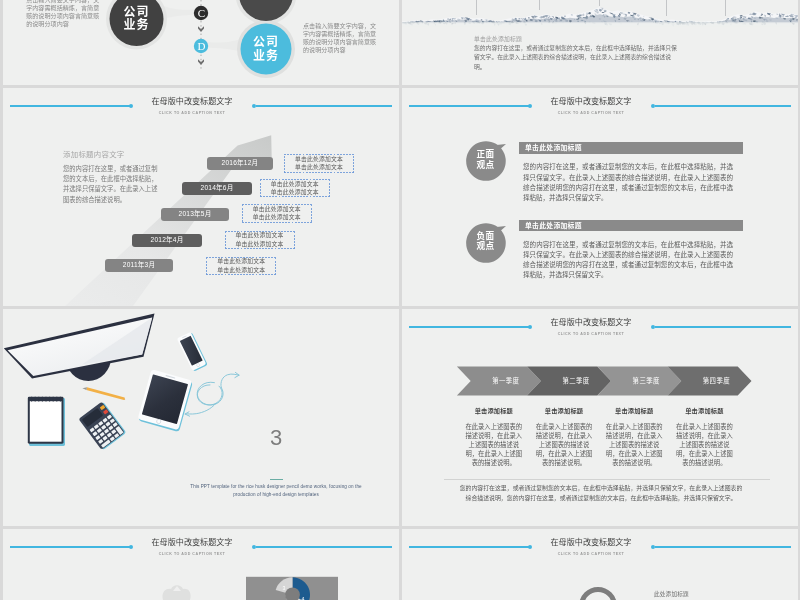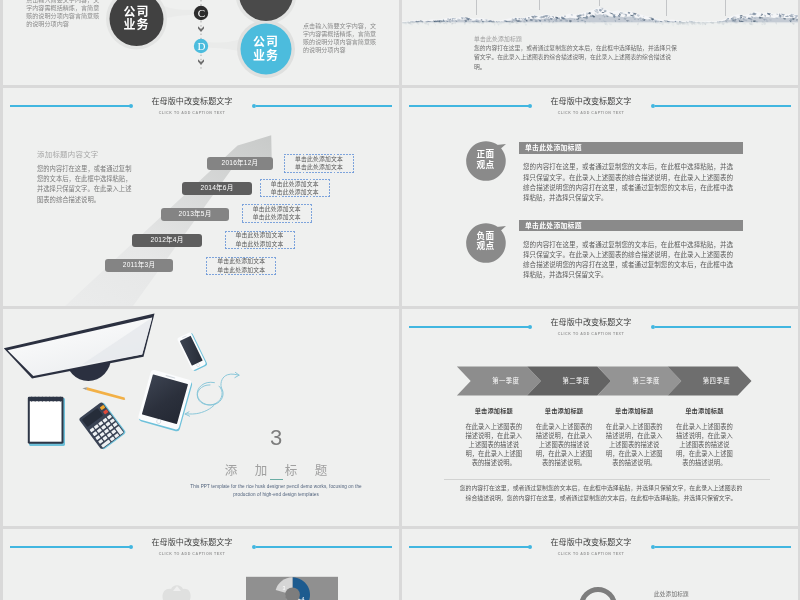--- a/index.html
+++ b/index.html
@@ -61,21 +61,21 @@
   .s6-footer{position:absolute;left:55px;top:175px;width:288px;color:#5a5a5a;font-size:5.9px;
              line-height:9.6px;text-align:center;}
   .s6-rule{position:absolute;left:42.3px;top:170.4px;width:325.5px;height:1px;background:#d2d3d2;}
 
   
   #s7 .s7-svg,#s8 .s8-svg{position:absolute;left:0;top:0;}
   .s8-head{position:absolute;left:252px;top:61px;color:#6e6e6e;font-size:5.6px;letter-spacing:.2px;}
 
   
   #s3 .s3-arrow{position:absolute;left:0;top:0;}
-  .s3-side{position:absolute;left:34px;top:62px;width:100px;}
+  .s3-side{position:absolute;left:60px;top:62px;width:100px;}
   .s3-side-title{color:#a6a6a6;font-size:7.4px;line-height:10px;letter-spacing:.3px;}
   .s3-side-body{color:#7b7b7b;font-size:6.3px;line-height:10.2px;letter-spacing:0;margin-top:4px;}
   .s3-date{position:absolute;color:#fff;font-size:6.6px;border-radius:3px;text-align:center;
            line-height:12.5px;height:12.5px;letter-spacing:.2px;}
   .s3-note{position:absolute;color:#595959;font-size:5.8px;
            text-align:center;line-height:8.6px;padding:0;display:flex;flex-direction:column;
            justify-content:center;letter-spacing:.2px;box-sizing:border-box;
            background-image:
              repeating-linear-gradient(90deg,#6f9ad9 0,#6f9ad9 1.9px,transparent 1.9px,transparent 3.1px),
              repeating-linear-gradient(90deg,#6f9ad9 0,#6f9ad9 1.9px,transparent 1.9px,transparent 3.1px),
@@ -856,21 +856,20 @@
                  C 219.4,93.1 222.5,84.6 218.2,78.4"></path>
         <path d="M 207.0,75.9 C 197.8,75.6 192.5,83.2 194.8,89.1 C 197.3,95.6 206.3,97.8 212.9,94.3
                  C 219.8,90.6 221.3,81.8 216.0,77.1"></path>
         <path d="M 218.2,78.4 C 217.0,72.8 219.5,67.6 224.4,65.8 C 229.0,64.1 233.6,65.9 236.1,66.2"></path>
         <path d="M 212.9,94.3 C 207.9,100.3 200.4,103.6 193.2,104.7 C 188.1,105.5 184.6,104.5 182.0,105.0"></path>
         <path d="M 186.0,102.8 L 182.0,105.0 L 186.6,107.2"></path>
         <path d="M 232.4,63.4 L 236.1,66.2 L 231.9,68.6"></path>
       </g>
     </svg>
     <div class="s5-num">3</div>
-    <div class="s5-title">添 加 标 题</div>
     <div class="s5-rule"></div>
     <div class="s5-sub">This PPT template  for the  rice husk  designer  pencil  demo  works,  focusing on the production  of  high-end  design templates</div>
   </div>
 
   <div class="slide" id="s6" style="left:402px;top:309px;width:396px;height:217px">
     <div class="cap">
       <div class="cap-line" style="left:7px;top:17.4px;width:121.3px"></div>
       <div class="cap-dot" style="left:126.3px;top:15.9px"></div>
       <div class="cap-dot" style="left:249.3px;top:15.9px"></div>
       <div class="cap-line" style="left:253.3px;top:17.4px;width:135.7px"></div>

